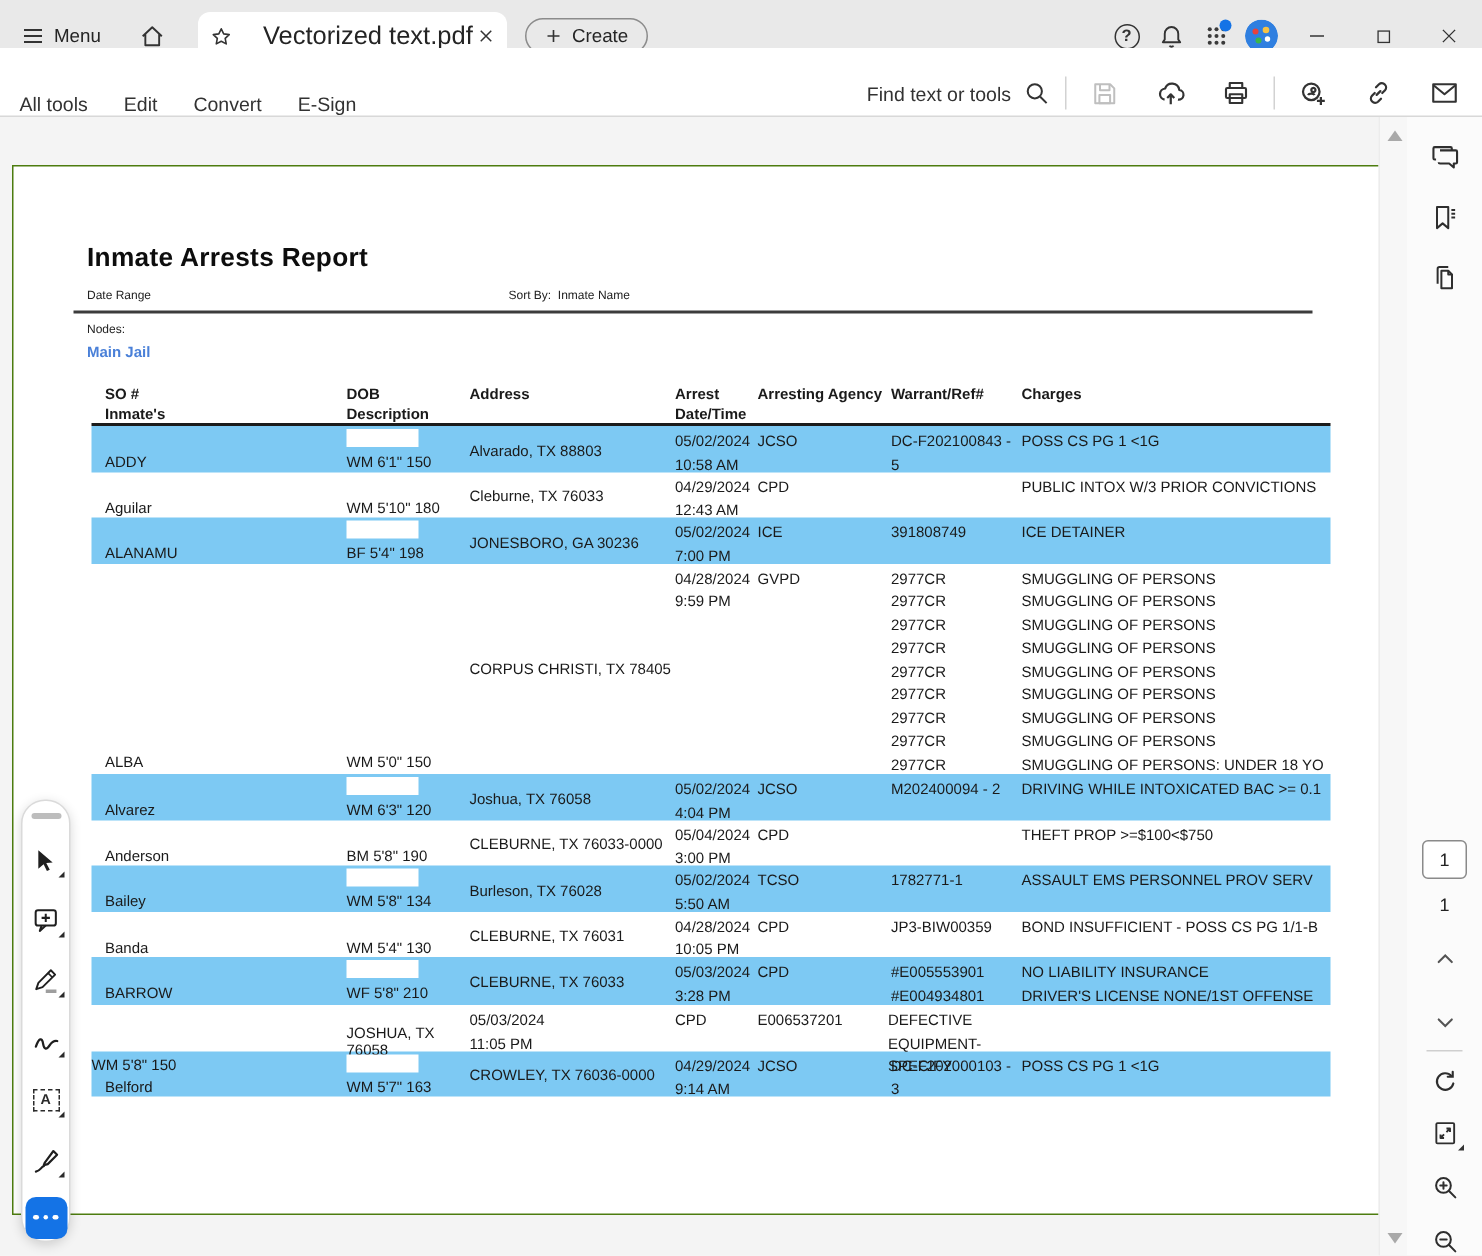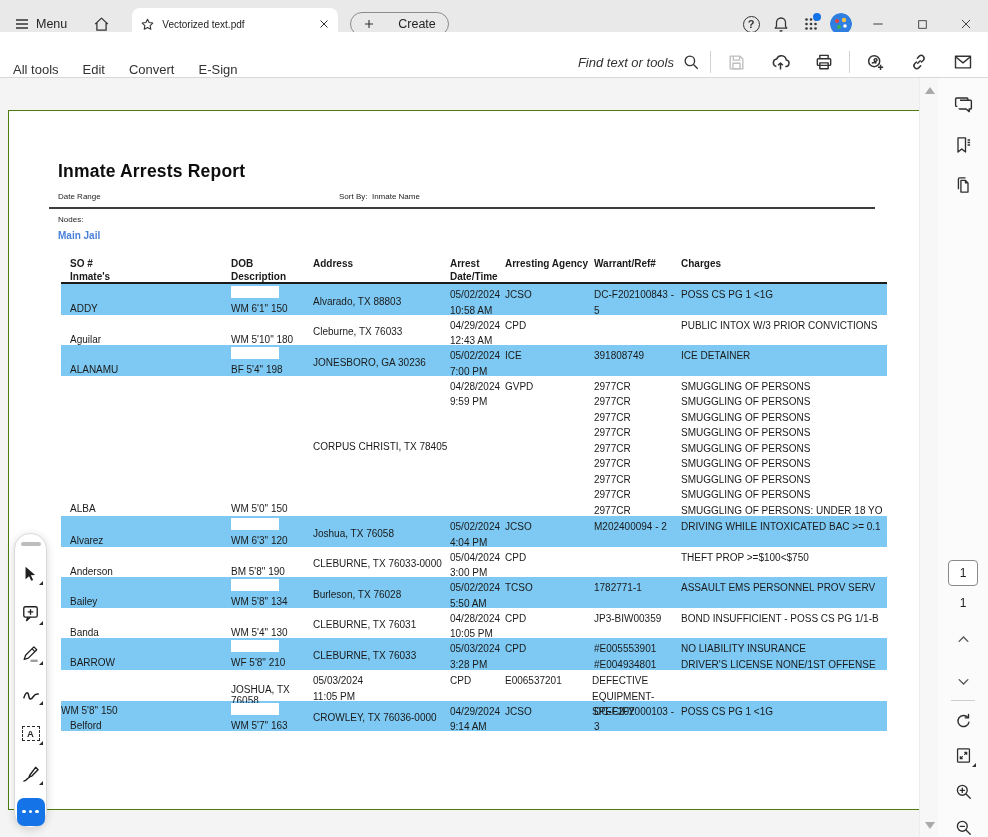--- a/index.html
+++ b/index.html
@@ -9,40 +9,40 @@
 
   
   .titlebar { position:absolute; left:0; top:0; width:100%; height:48px;
     background:#e9e9e9; display:flex; align-items:center; color:#242424; }
   .tb-btn { display:flex; align-items:center; gap:6px; height:32px; padding:0 8px;
     font-size:12.5px; cursor:default; }
   .menu-btn { margin-left:6px; }
   .home-btn { margin-left:10px; }
   .doc-tab { margin-left:14px; height:32px; width:206px; background:#ffffff;
     border-radius:8px 8px 0 0; display:flex; align-items:center; padding:0 8px; }
-  .doc-tab .tab-title { flex:1; font-size:10px; margin-left:7px; white-space:nowrap;
+  .doc-tab .tab-title { flex:1; font-size:17px; margin-left:20px; white-space:nowrap;
     overflow:hidden; }
   .create-btn { margin-left:12px; height:24px; border:1px solid #8b8b8b; border-radius:13px;
-    display:flex; align-items:center; gap:23px; padding:0 12px; font-size:12.5px; }
+    display:flex; align-items:center; gap:6px; padding:0 12px; font-size:12.5px; }
   .tb-spacer { flex:1; }
   .tb-icon { width:30px; height:32px; display:flex; align-items:center; justify-content:center; position:relative; }
   .win-ctrl { width:44px; height:32px; display:flex; align-items:center; justify-content:center; }
   .apps-dot { position:absolute; top:5px; right:5px; width:8px; height:8px; border-radius:50%; }
   .avatar { width:22px; height:22px; border-radius:50%; overflow:hidden; }
 
   
   .toolbar { position:absolute; left:0; top:32px; width:100%; height:46px; background:#fff;
     border-bottom:1px solid #d8d8d8; display:flex; align-items:flex-end; color:#323232; }
   .nav-item { font-size:13px; margin-left:24px; cursor:default; }
   .nav-item:first-child { margin-left:13px; }
   .tool-spacer { flex:1; }
   .find-cluster { display:flex; align-items:center; gap:8px; font-size:13px; color:#323232; }
   .v-div { width:1px; height:22px; background:#d2d2d2; margin:0 10px; }
   .t-icon { width:30px; height:30px; display:flex; align-items:center; justify-content:center; }
-  .toolbar-right { display:flex; align-items:center; margin-right:10px;font-style:italic; }
+  .toolbar-right { display:flex; align-items:center; margin-right:10px; }
 
   
   .main { position:absolute; left:0; top:78px; width:988px; height:759px; background:#f4f4f4; }
   .page { position:absolute; left:8px; top:32px; width:929px; height:700px; background:#fff;
     border:1px solid #4d7c0f; color:#1a1a1a; }
 
   
   .doc-title { position:absolute; left:49px; top:50px; font-size:17.5px; font-weight:bold;
     letter-spacing:.2px; color:#0d0d0d; }
   .meta-row { position:absolute; left:49px; top:81px; font-size:8px; color:#222; }

